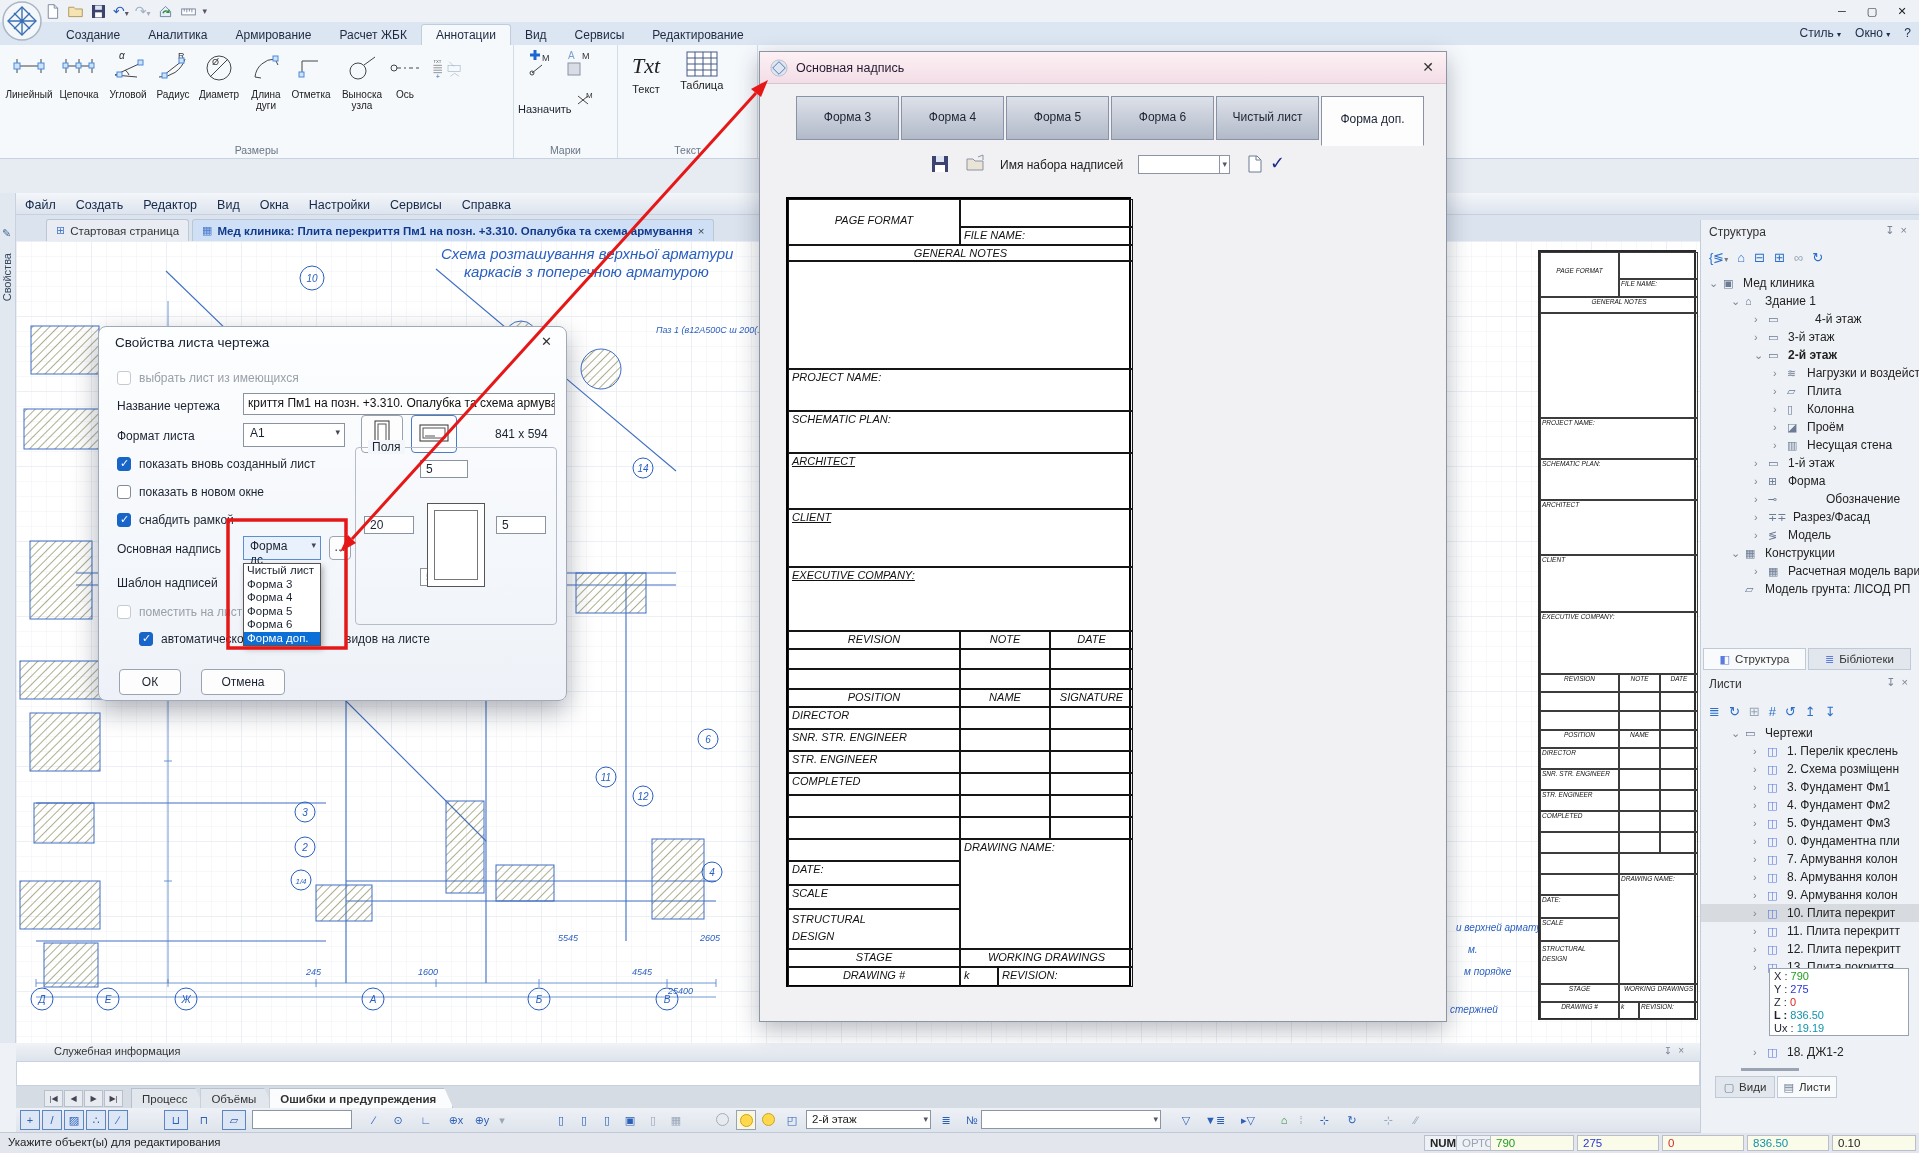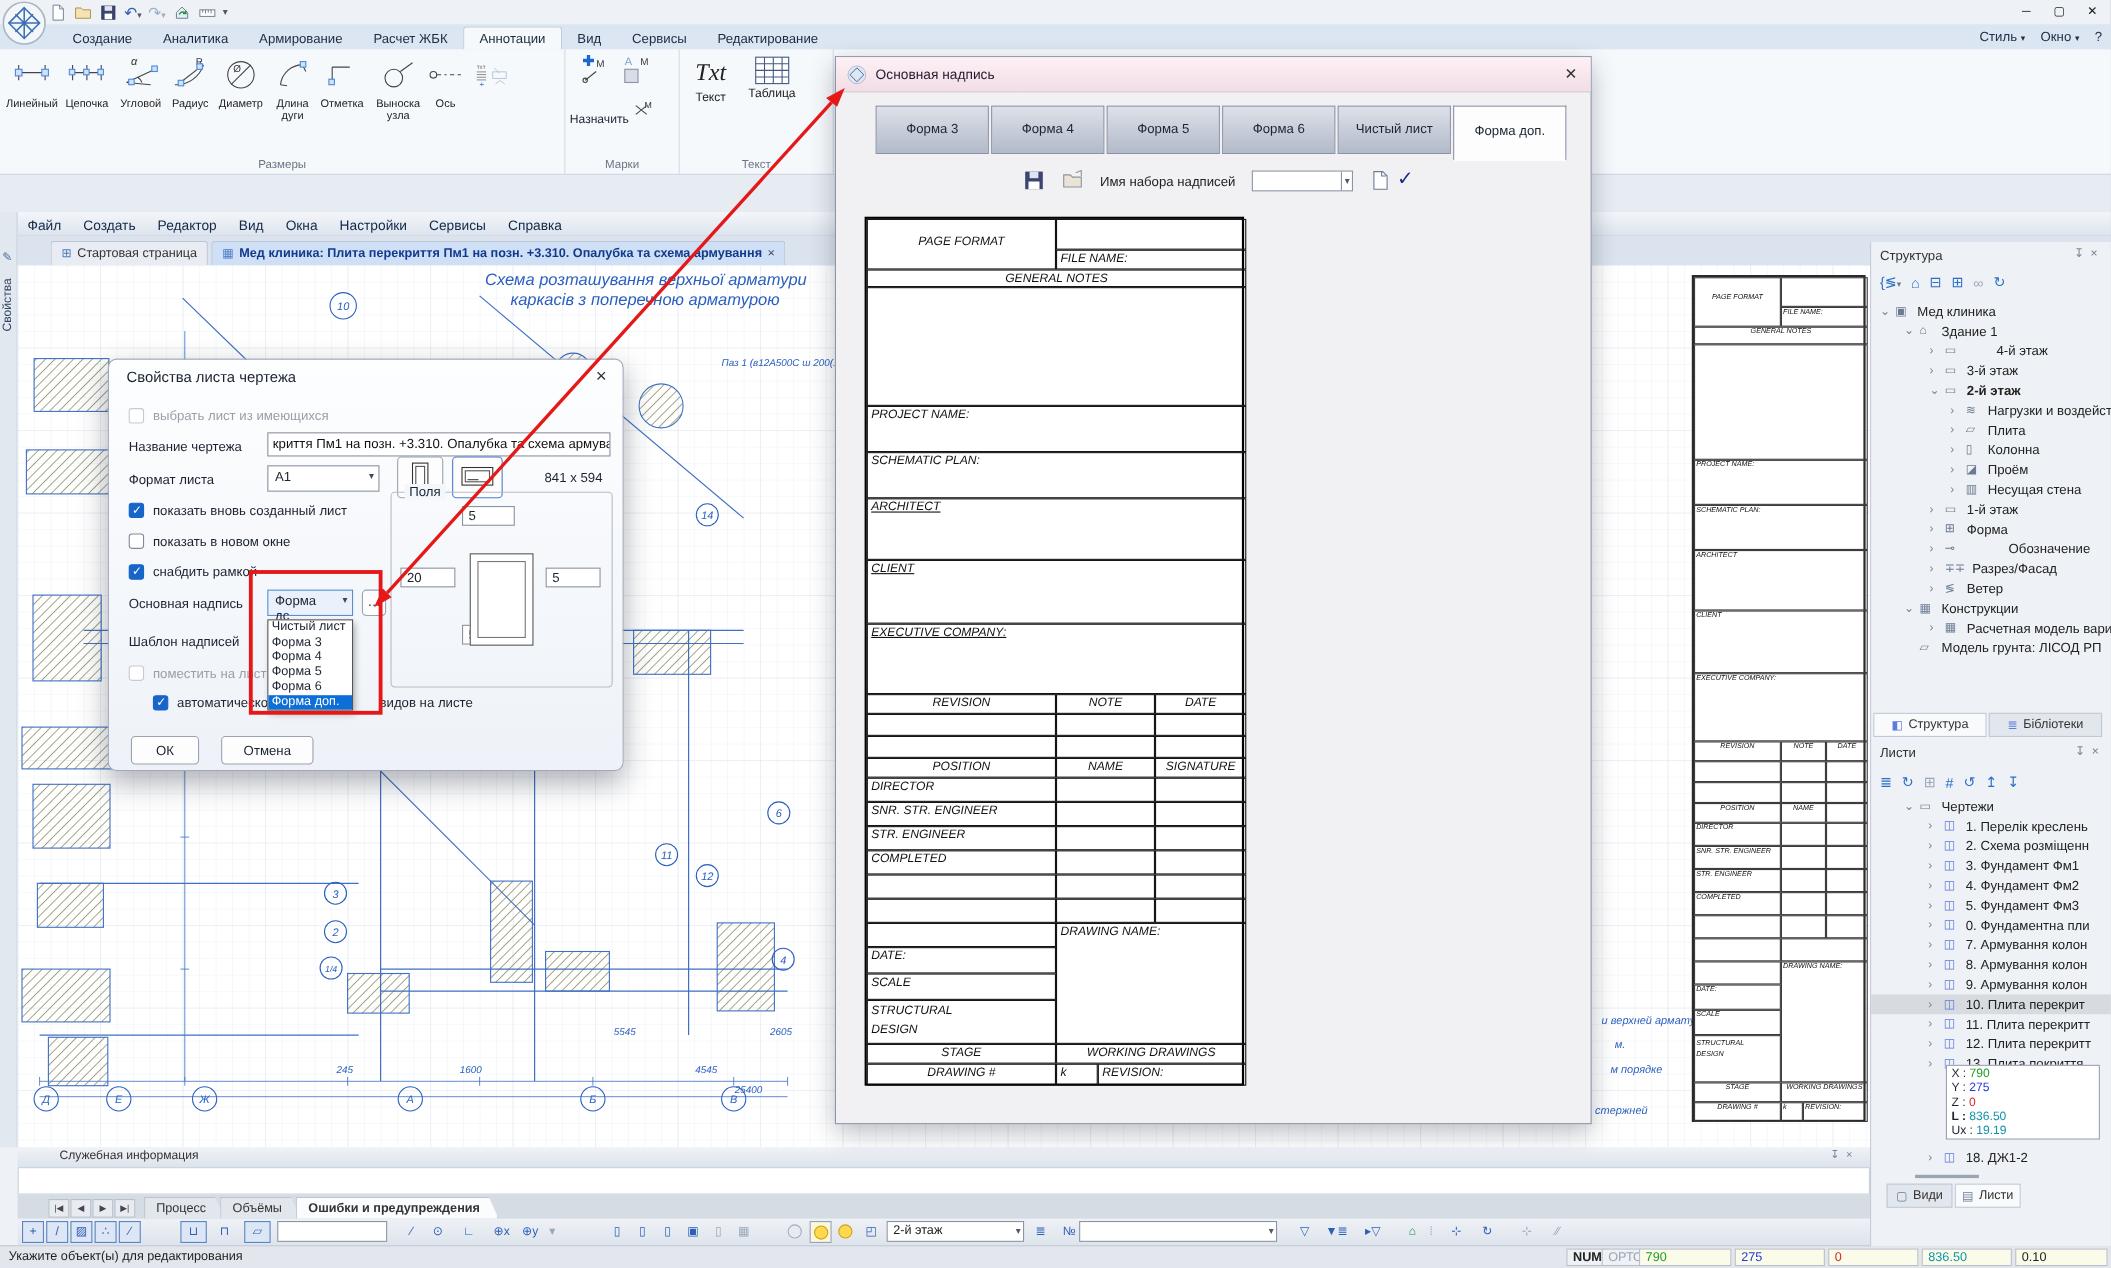--- a/index.html
+++ b/index.html
@@ -588,21 +588,21 @@
         <span class="tlb" style="left:87px;margin-left:38px;">Обозначение</span>
       </div>
     <div class="trow" style="top:288px;">
         <span class="tar" style="left:53px;">›</span>
         <span class="tic" style="left:67px;">∓∓</span>
         <span class="tlb" style="left:92px;">Разрез/Фасад</span>
       </div>
     <div class="trow" style="top:306px;">
         <span class="tar" style="left:53px;">›</span>
         <span class="tic" style="left:67px;">≶</span>
-        <span class="tlb" style="left:87px;">Ветер</span>
+        <span class="tlb" style="left:87px;">Модель</span>
       </div>
     <div class="trow" style="top:324px;">
         <span class="tar" style="left:30px;">⌄</span>
         <span class="tic" style="left:44px;">▦</span>
         <span class="tlb" style="left:64px;">Конструкции</span>
       </div>
     <div class="trow" style="top:342px;">
         <span class="tar" style="left:53px;">›</span>
         <span class="tic" style="left:67px;">▦</span>
         <span class="tlb" style="left:87px;">Расчетная модель вари</span>

